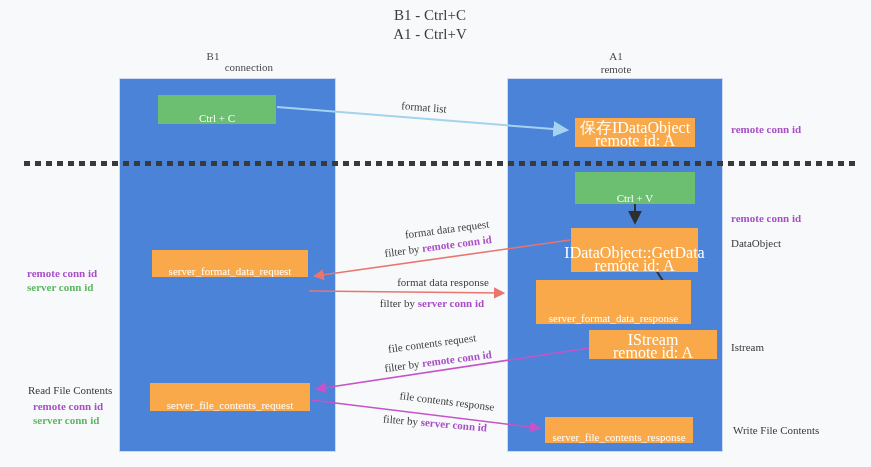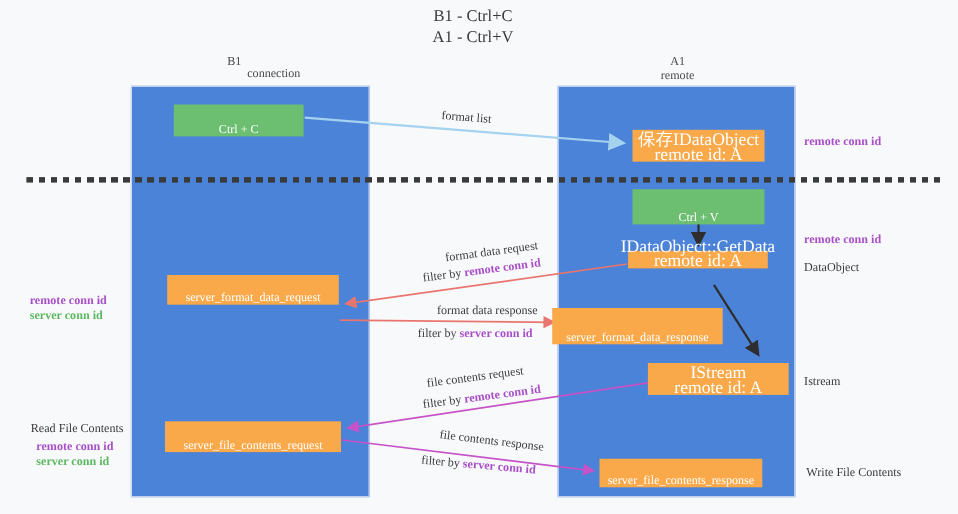--- a/index.html
+++ b/index.html
@@ -119,25 +119,25 @@
     <span>server_file_contents_request</span>
   </div>
 
   <div class="abs node orange" style="left:575px;top:118px;width:120px;height:29px;">
     <div class="l1">保存IDataObject</div>
     <div class="l2">remote id: A</div>
   </div>
   <div class="abs node green single" style="left:575px;top:172px;width:120px;height:32px;">
     <span>Ctrl + V</span>
   </div>
-  <div class="abs node orange" style="left:571px;top:228px;width:127px;height:16px;">
+  <div class="abs node orange" style="left:571px;top:228px;width:127px;height:44px;">
     <div class="l1">IDataObject::GetData</div>
     <div class="l2">remote id: A</div>
   </div>
-  <div class="abs node orange single" style="left:502px;top:280px;width:155px;height:33px;">
+  <div class="abs node orange single" style="left:536px;top:280px;width:155px;height:44px;">
     <span>server_format_data_response</span>
   </div>
   <div class="abs node orange" style="left:589px;top:330px;width:128px;height:29px;">
     <div class="l1">IStream</div>
     <div class="l2">remote id: A</div>
   </div>
   <div class="abs node orange single" style="left:545px;top:417px;width:148px;height:26px;">
     <span>server_file_contents_response</span>
   </div>
 

